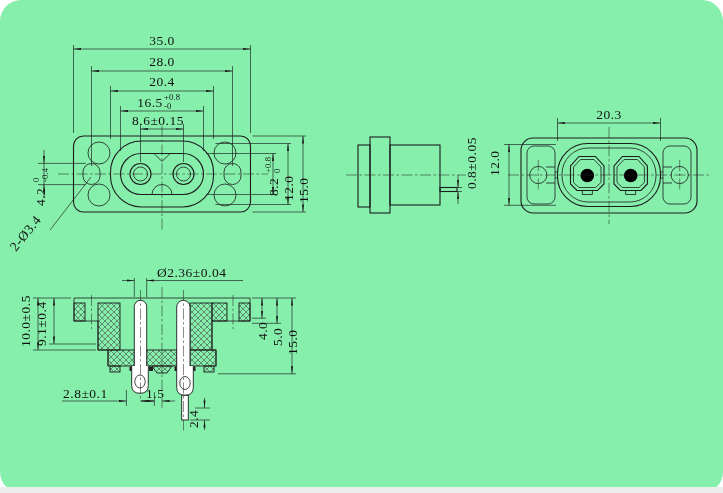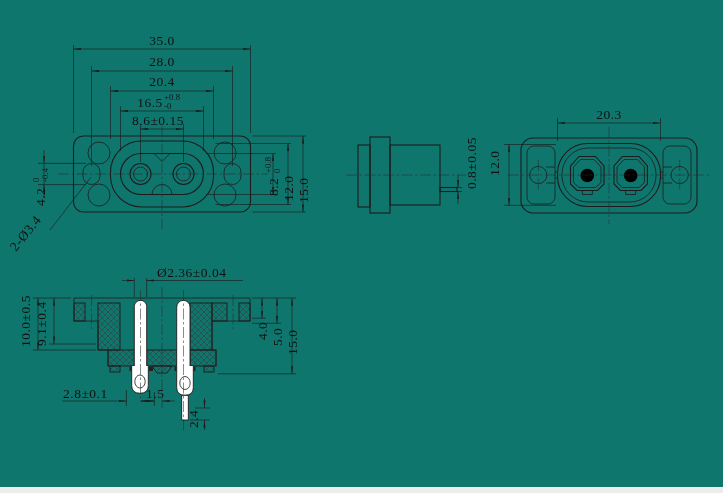--- a/index.html
+++ b/index.html
@@ -1,16 +1,16 @@
 <!DOCTYPE html>
 <html><head>
 <meta charset="utf-8">
 <style>
   html,body{margin:0;padding:0;background:#ffffff;width:723px;height:493px;overflow:hidden;}
-  #stage{position:relative;width:723px;height:493px;background:#0f766e;}
+  #stage{position:relative;width:723px;height:493px;background:#86efac;border-radius:21px;}
   svg{position:absolute;left:0;top:0;}
   .o  {fill:none;stroke:#1c1c1c;stroke-width:1.1;}
   .t  {fill:none;stroke:#1c1c1c;stroke-width:0.8;}
   .d  {fill:none;stroke:#1c1c1c;stroke-width:0.65;}
   .cl {fill:none;stroke:#2a2a2a;stroke-width:0.55;stroke-dasharray:11 2.5 2.5 2.5;}
   .h  {fill:url(#xh);stroke:#1c1c1c;stroke-width:0.9;}
   .wf {fill:#ffffff;stroke:#1c1c1c;stroke-width:0.9;}
   text{font-family:"Liberation Serif","DejaVu Serif",serif;fill:#111;}
   .dim {font-size:13.5px;letter-spacing:0.5px;}
   .dimS{font-size:8.5px;letter-spacing:0.2px;}

